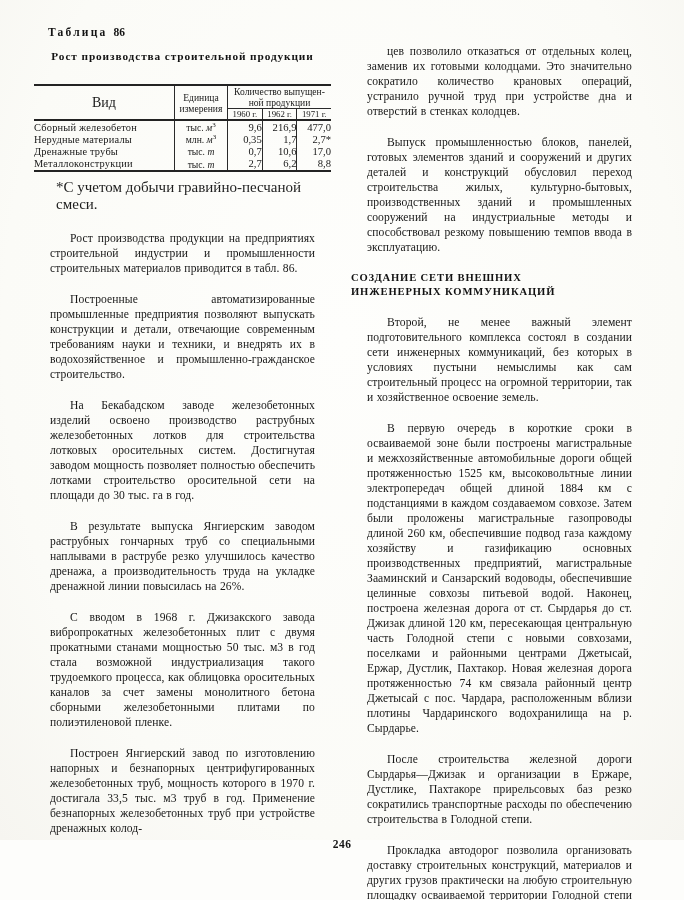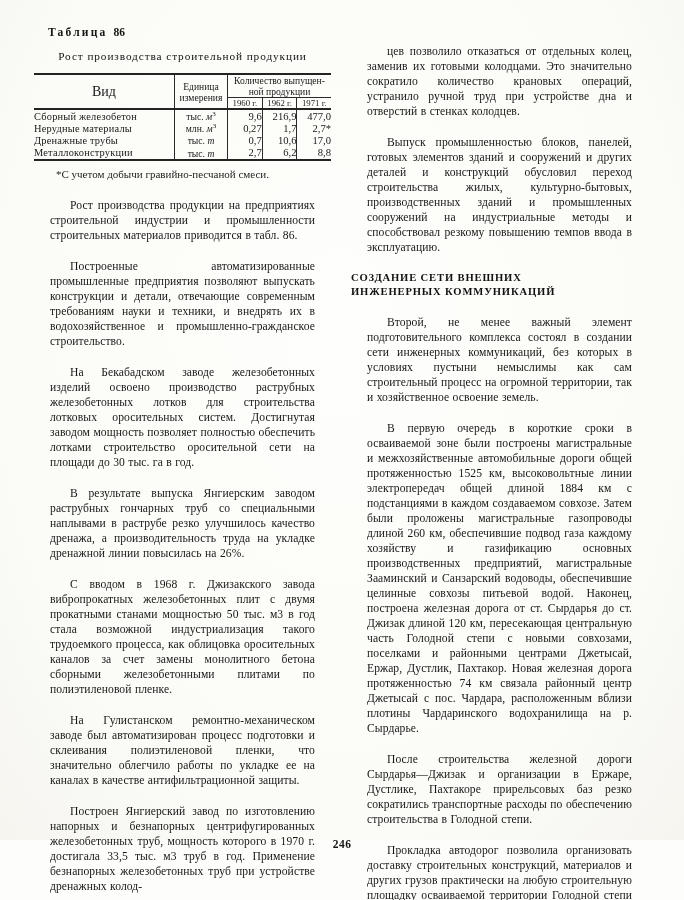--- a/index.html
+++ b/index.html
@@ -41,24 +41,24 @@
     font-weight: bold;
     margin: 0 0 12px 14px;
     color: #141414;
   }
   .table-caption-num .num {
     letter-spacing: 0;
     margin-left: 6px;
   }
   .table-title {
     font-size: 11.3px;
-    font-weight: normal;
+    font-weight: bold;
     text-align: center;
     letter-spacing: 0.9px;
-    margin: 0 0 11px 0;
+    margin: 0 0 22px 0;
     color: #131313;
   }
   table.stat {
     border-collapse: collapse;
     width: 100%;
     font-size: 10px;
     color: #191919;
   }
   table.stat td, table.stat th {
     padding: 0;
@@ -124,21 +124,21 @@
     text-align: right;
     padding: 1.5px 7px 1.5px 4px;
     white-space: nowrap;
     font-family: "Liberation Serif", serif;
   }
   .sup {
     font-size: 7px;
     vertical-align: super;
   }
   .footnote {
-    font-size: 11px;
+    font-size: 15px;
     margin: 7px 0 0 22px;
     color: #1d1d1d;
   }
   .tbl-wrap {
     margin-bottom: 18px;
   }
 
   
   p.body {
     font-size: 11.6px;
@@ -216,21 +216,21 @@
           <tr>
             <td class="name rule-thick">Сборный железобетон</td>
             <td class="unit rule-thick vline"><span>тыс. </span><i>м</i><span class="sup">3</span></td>
             <td class="val rule-thick vline">9,6</td>
             <td class="val rule-thick vline">216,9</td>
             <td class="val rule-thick vline">477,0</td>
           </tr>
           <tr>
             <td class="name">Нерудные материалы</td>
             <td class="unit vline"><span>млн. </span><i>м</i><span class="sup">3</span></td>
-            <td class="val vline">0,27</td>
+            <td class="val vline">0,35</td>
             <td class="val vline">1,7</td>
             <td class="val vline">2,7*</td>
           </tr>
           <tr>
             <td class="name">Дренажные трубы</td>
             <td class="unit vline"><span>тыс. </span><i>т</i><span class="sup"></span></td>
             <td class="val vline">0,7</td>
             <td class="val vline">10,6</td>
             <td class="val vline">17,0</td>
           </tr>
@@ -248,21 +248,20 @@
           </table>
 
         <div class="footnote">*С учетом добычи гравийно-песчаной смеси.</div>
       </div>
 
       <p class="body">Рост производства продукции на предприятиях строительной индустрии и промышленности строительных материалов приводится в табл. 86.</p>
       <p class="body">Построенные автоматизированные промышленные предприятия позволяют выпускать конструкции и детали, отвечающие современным требованиям науки и техники, и внедрять их в водохозяйственное и промышленно-гражданское строительство.</p>
       <p class="body">На Бекабадском заводе железобетонных изделий освоено производство раструбных железобетонных лотков для строительства лотковых оросительных систем. Достигнутая заводом мощность позволяет полностью обеспечить лотками строительство оросительной сети на площади до 30 тыс. га в год.</p>
       <p class="body">В результате выпуска Янгиерским заводом раструбных гончарных труб со специальными наплывами в раструбе резко улучшилось качество дренажа, а производительность труда на укладке дренажной линии повысилась на 26%.</p>
       <p class="body">С вводом в 1968 г. Джизакского завода вибропрокатных железобетонных плит с двумя прокатными станами мощностью 50 тыс. м3 в год стала возможной индустриализация такого трудоемкого процесса, как облицовка оросительных каналов за счет замены монолитного бетона сборными железобетонными плитами по полиэтиленовой пленке.</p>
-      <p class="body">На Гулистанском ремонтно-механическом заводе был автоматизирован процесс подготовки и склеивания полиэтиленовой пленки, что значительно облегчило работы по укладке ее на каналах в качестве антифильтрационной защиты.</p>
       <p class="body">Построен Янгиерский завод по изготовлению напорных и безнапорных центрифугированных железобетонных труб, мощность которого в 1970 г. достигала 33,5 тыс. м3 труб в год. Применение безнапорных железобетонных труб при устройстве дренажных колод-</p>
     </div>
 
     <div class="col pad-top-right">
       <p class="body">цев позволило отказаться от отдельных колец, заменив их готовыми колодцами. Это значительно сократило количество крановых операций, устранило ручной труд при устройстве дна и отверстий в стенках колодцев.</p>
       <p class="body">Выпуск промышленностью блоков, панелей, готовых элементов зданий и сооружений и других деталей и конструкций обусловил переход строительства жилых, культурно-бытовых, производственных зданий и промышленных сооружений на индустриальные методы и способствовал резкому повышению темпов ввода в эксплуатацию.</p>
 
       <div class="heading">
         <span>СОЗДАНИЕ СЕТИ ВНЕШНИХ</span><br>
         <span>ИНЖЕНЕРНЫХ КОММУНИКАЦИЙ</span>

